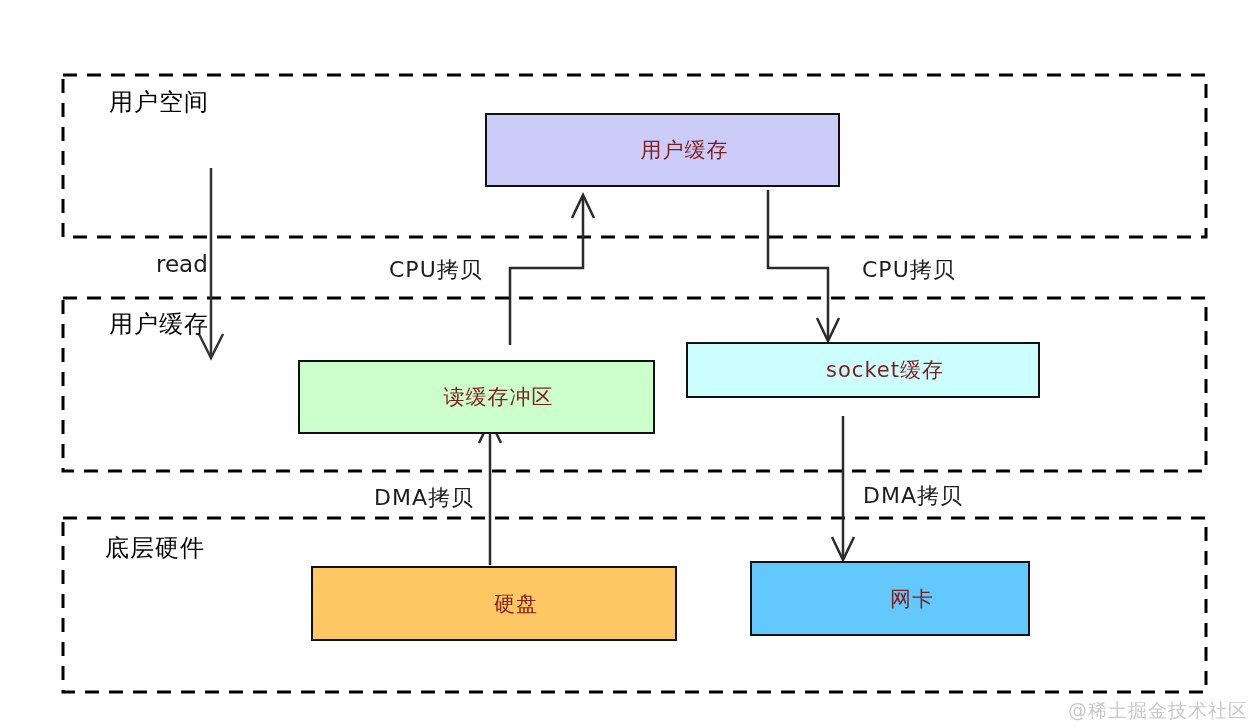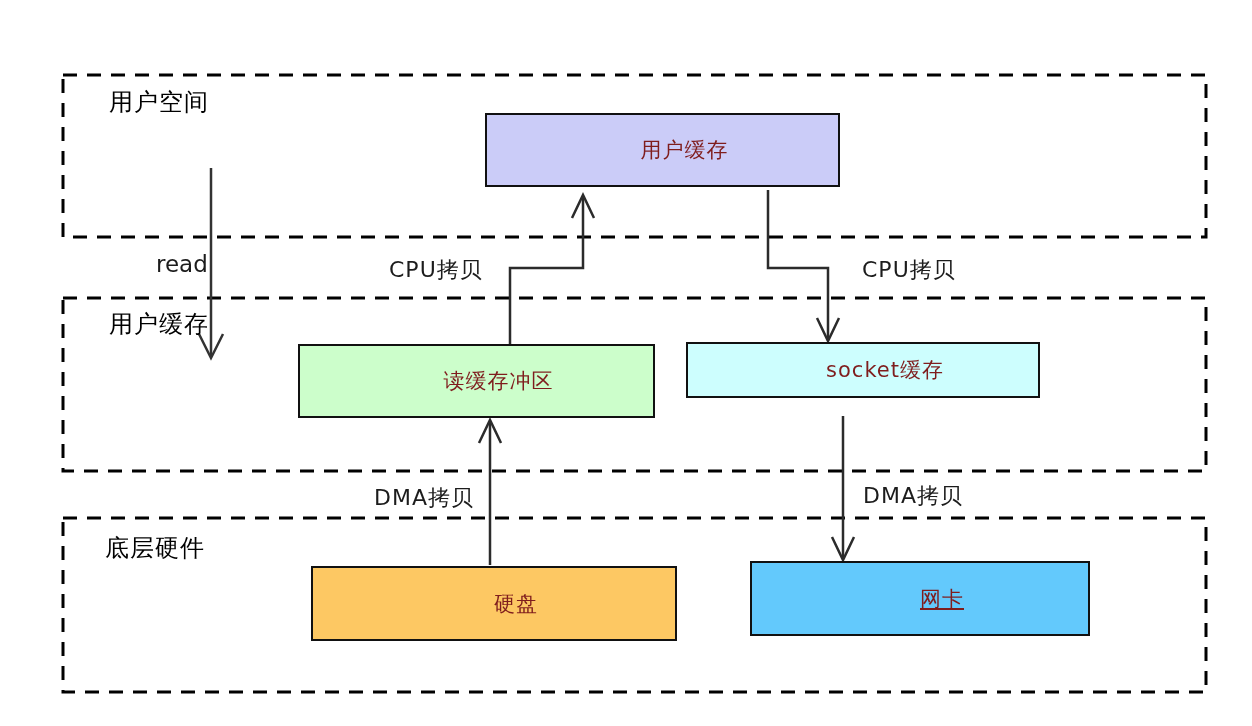--- a/index.html
+++ b/index.html
@@ -35,24 +35,24 @@
     box-sizing: border-box;
     display: flex;
     align-items: center;
     justify-content: center;
     font-size: 21px;
     color: #7f1d1d;
     letter-spacing: 1px;
     padding-left: 44px;
   }
   .node-user-buffer   { left: 485px; top: 113px; width: 355px; height: 74px; background: #cbccf8; }
-  .node-read-buffer   { left: 298px; top: 344px; width: 357px; height: 74px; background: #ccfecb; }
+  .node-read-buffer   { left: 298px; top: 360px; width: 357px; height: 74px; background: #ccfecb; }
   .node-socket-buffer { left: 686px; top: 342px; width: 354px; height: 56px; background: #cdfefe; }
   .node-disk          { left: 311px; top: 566px; width: 366px; height: 75px; background: #fdc863; }
-  .node-nic           { left: 750px; top: 561px; width: 340px; height: 75px; background: #63c9fc; text-decoration: underline; }
+  .node-nic           { left: 750px; top: 561px; width: 280px; height: 75px; background: #63c9fc; }
   .edge-label {
     font-size: 22px;
     color: #1c1c1c;
     white-space: nowrap;
     letter-spacing: 1px;
   }
   .read-label {
     font-size: 23px;
     color: #1c1c1c;
     white-space: nowrap;
@@ -122,14 +122,15 @@
   <div class="node-box node-nic">
     <span>网卡</span>
   </div>
 
   <div class="abs read-label" style="left:156px; top:251px;">read</div>
   <div class="abs edge-label" style="left:389px; top:255px;">CPU拷贝</div>
   <div class="abs edge-label" style="left:862px; top:255px;">CPU拷贝</div>
   <div class="abs edge-label" style="left:374px; top:483px;">DMA拷贝</div>
   <div class="abs edge-label" style="left:863px; top:481px;">DMA拷贝</div>
 
+  <div class="watermark">@稀土掘金技术社区</div>
 
 </div>
 
 </body></html>

